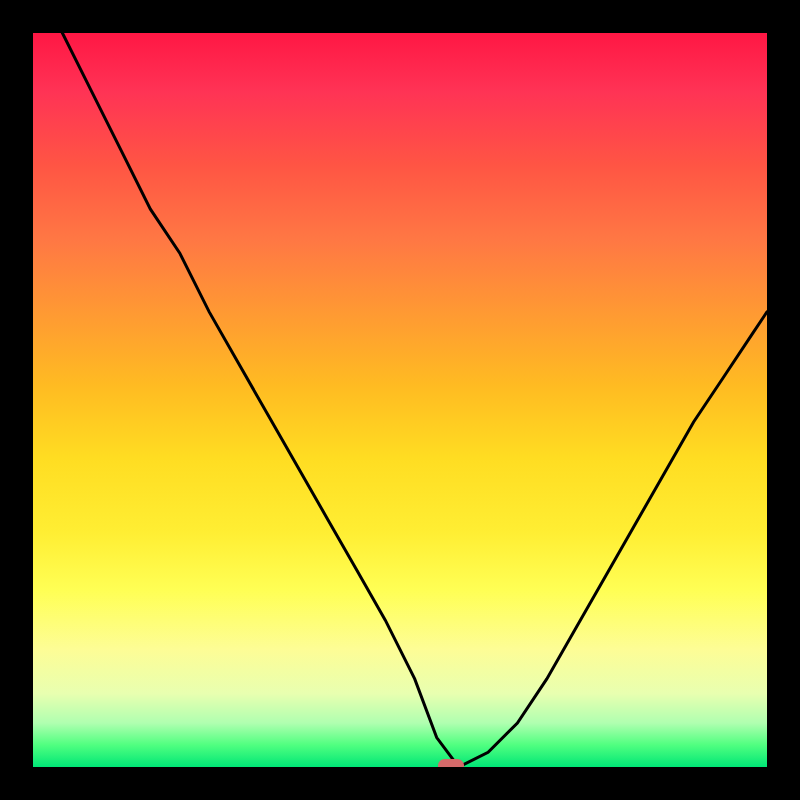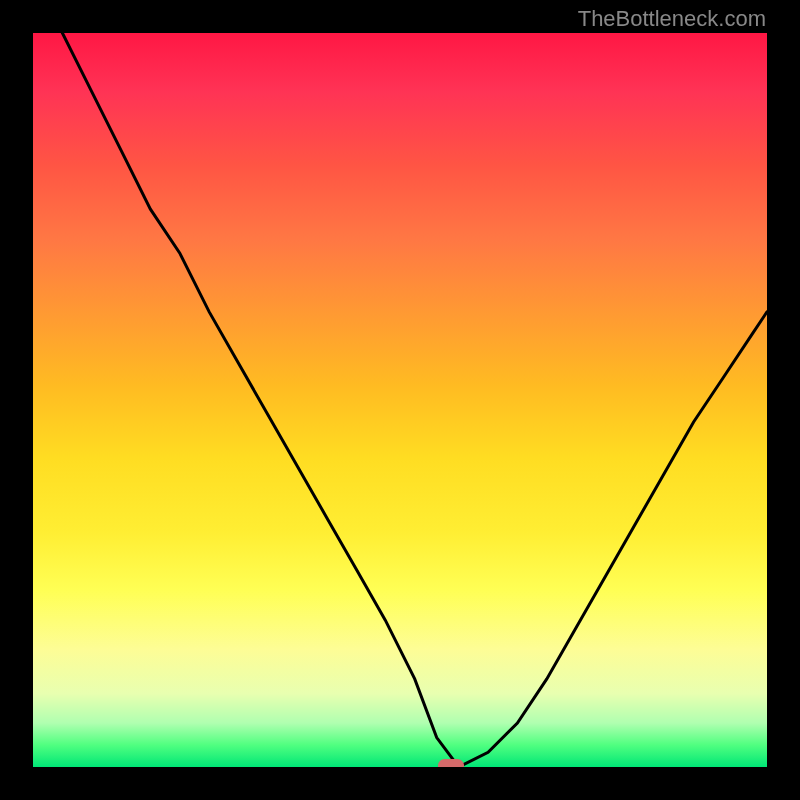--- a/index.html
+++ b/index.html
@@ -78,14 +78,13 @@
   <div class="plot-area">
     <div class="gradient-bg"></div>
 
     <svg class="curve-svg" viewBox="0 0 734 734" preserveAspectRatio="none">
       <path id="curve-path" fill="none" stroke="#000" stroke-width="3" stroke-linecap="round" d="M0.0 -58.7 L29.4 0.0 L58.7 58.7 L88.1 117.4 L117.4 176.2 L146.8 220.2 L176.2 278.9 L205.5 330.3 L234.9 381.7 L264.2 433.1 L293.6 484.4 L323.0 535.8 L352.3 587.2 L381.7 645.9 L403.7 704.6 L425.7 734.0 L455.1 719.3 L484.4 690.0 L513.8 645.9 L543.2 594.5 L572.5 543.2 L601.9 491.8 L631.2 440.4 L660.6 389.0 L690.0 345.0 L719.3 300.9 L734.0 278.9"></path>
     </svg>
 
     <div id="marker" class="marker" style="left: 405.38px; top: 726px;"></div>
   </div>
 
-  <div class="watermark">TheBottleneck.com</div>
 </div>
 
 </body></html>

